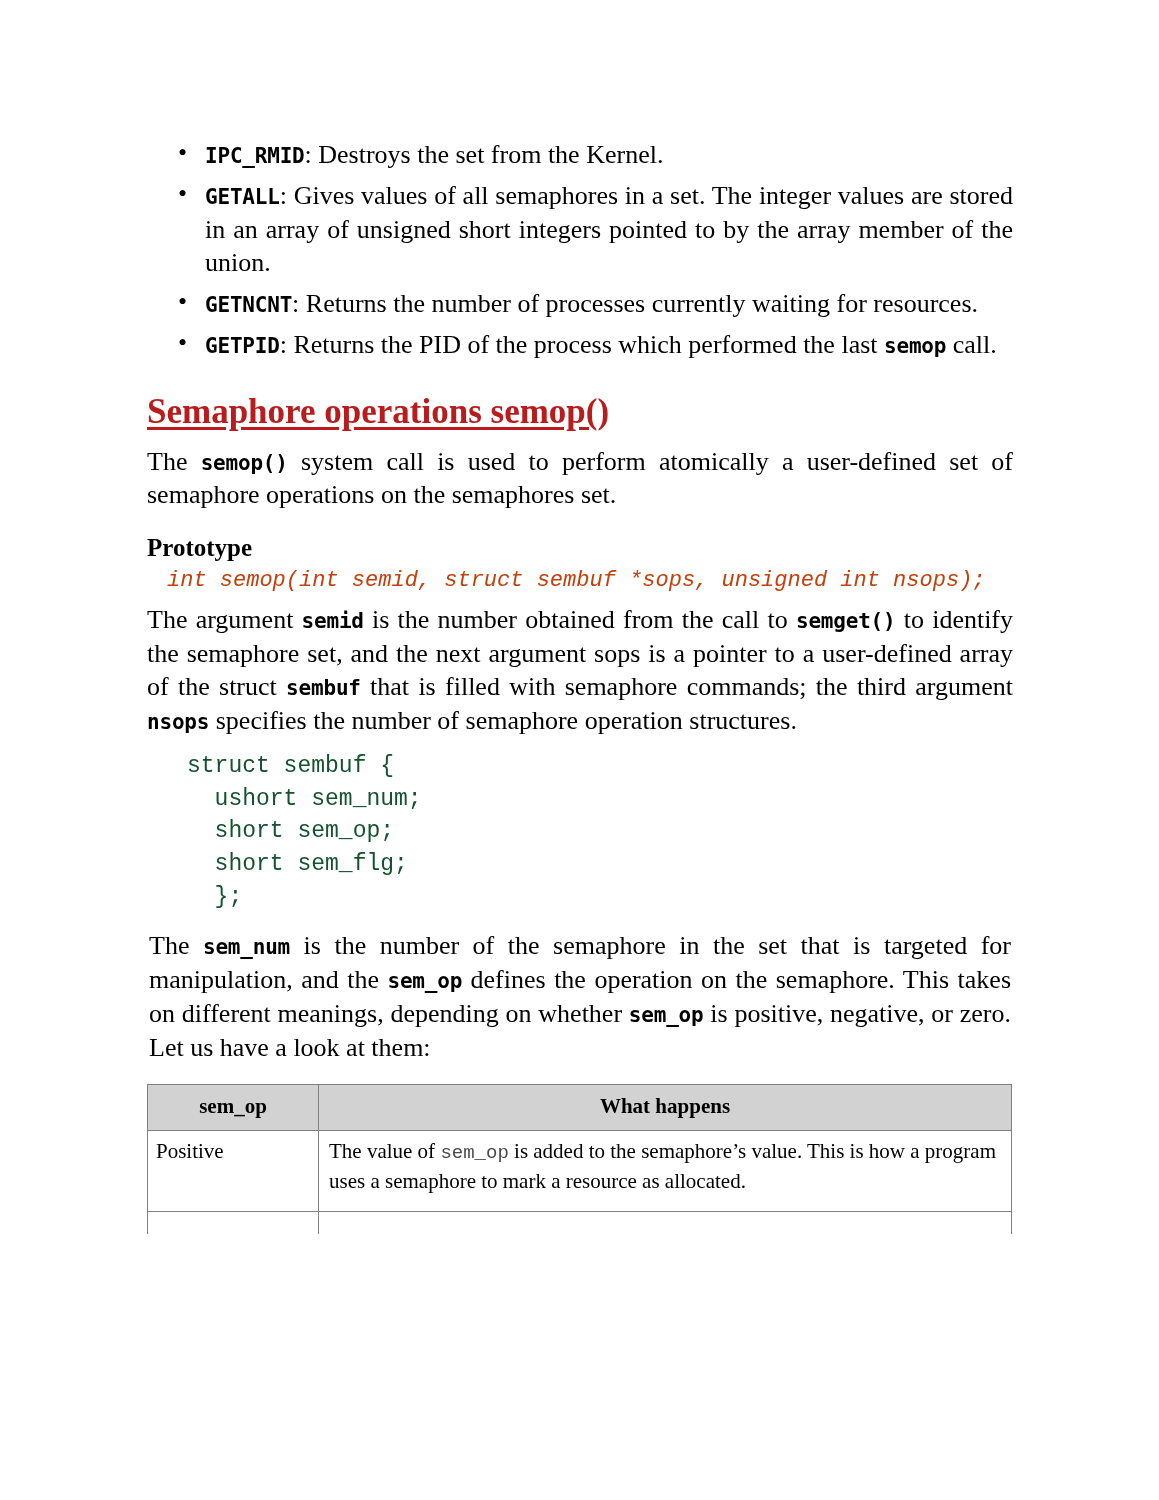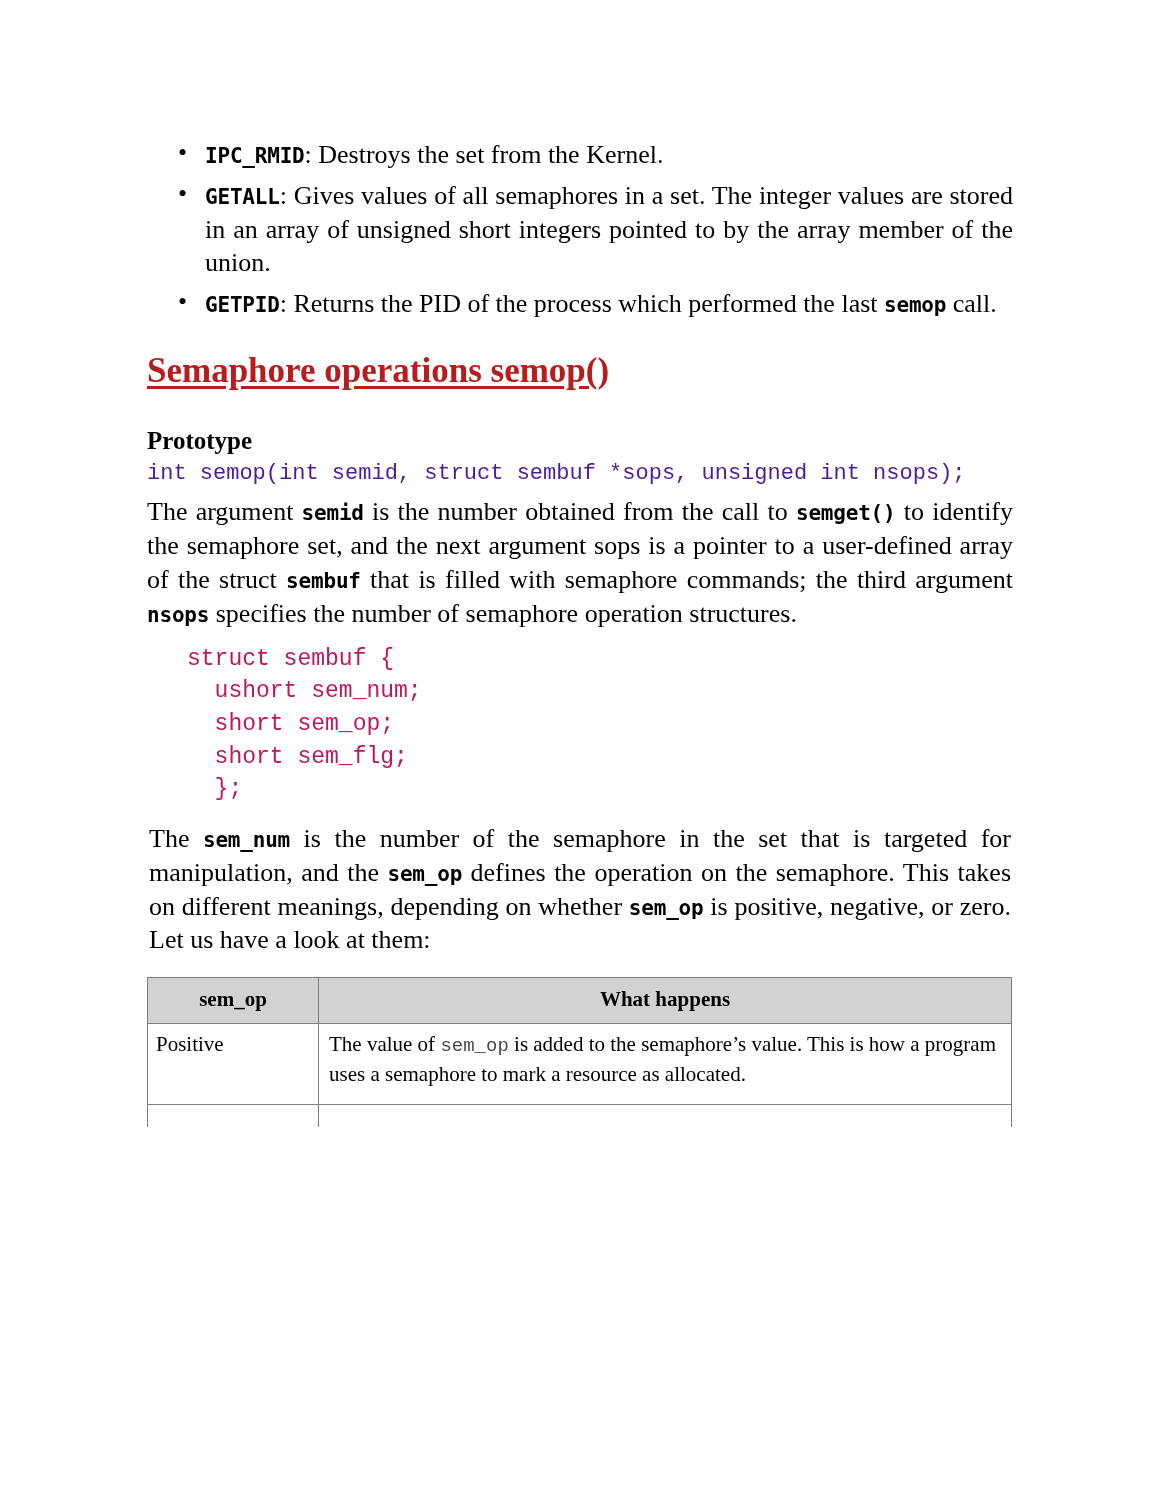--- a/index.html
+++ b/index.html
@@ -110,43 +110,44 @@
     font-weight: bold;
     margin: 12px 0 2px 0;
     line-height: 1.2;
   }
 
   .code-line {
     position: relative;
     top: 184px;
     font-family: "Liberation Mono", "DejaVu Mono", monospace;
     font-size: 22px;
-    color: #4c1d95;
-    margin: 0 0 4px 0;
+    color: #c2410c;
+    margin: 0 0 4px 20px;
     white-space: pre;
     line-height: 1.25;
+    font-style: italic;
   }
 
   .para2 {
     position: relative;
     top: 188px;
     margin: 0;
     font-size: 26px;
     line-height: 1.30;
     text-align: justify;
     text-justify: inter-word;
   }
 
   .code-block {
     position: relative;
     top: 200px;
     margin: 0 0 0 40px;
     font-family: "Liberation Mono", "DejaVu Sans Mono", monospace;
     font-size: 23px;
-    color: #be185d;
+    color: #14532d;
     line-height: 1.42;
     white-space: pre;
   }
 
   .para3 {
     position: relative;
     top: 214px;
     margin: 2px;
     font-size: 26px;
     line-height: 1.30;
@@ -198,25 +199,27 @@
 </style>
 </head>
 <body>
 
 <div class="page">
 
 
   <ul class="bullet-list">
     <li class="bullet-item"><span class="mono-b">IPC_RMID</span><span>: Destroys the set from the Kernel.</span></li>
     <li class="bullet-item"><span class="mono-b">GETALL</span><span>: Gives values of all semaphores in a set. The integer values are stored in an array of unsigned short integers pointed to by the array member of the union.</span></li>
+    <li class="bullet-item"><span class="mono-b">GETNCNT</span><span>: Returns the number of processes currently waiting for resources.</span></li>
     <li class="bullet-item"><span class="mono-b">GETPID</span><span>: Returns the PID of the process which performed the last </span><span class="mono-b">semop</span><span> call.</span></li>
   </ul>
 
   <h1 class="section-heading"><span class="hl-underline">Semaphore operations semop(</span><span class="hl-tail">)</span></h1>
 
+  <p class="para"><span>The </span><span class="mono-b">semop()</span><span> system call is used to perform atomically a user-defined set of semaphore operations on the semaphores set.</span></p>
 
   <h2 class="sub-heading">Prototype</h2>
 
   <div class="code-line">int semop(int semid, struct sembuf *sops, unsigned int nsops);</div>
 
   <p class="para2"><span>The argument </span><span class="mono-b">semid</span><span> is the number obtained from the call to </span><span class="mono-b">semget()</span><span> to identify the semaphore set, and the next argument sops is a pointer to a user-defined array of the struct </span><span class="mono-b">sembuf</span><span> that is filled with semaphore commands; the third argument </span><span class="mono-b">nsops</span><span> specifies the number of semaphore operation structures.</span></p>
 
   <div class="code-block">struct sembuf {
   ushort sem_num;
   short sem_op;

